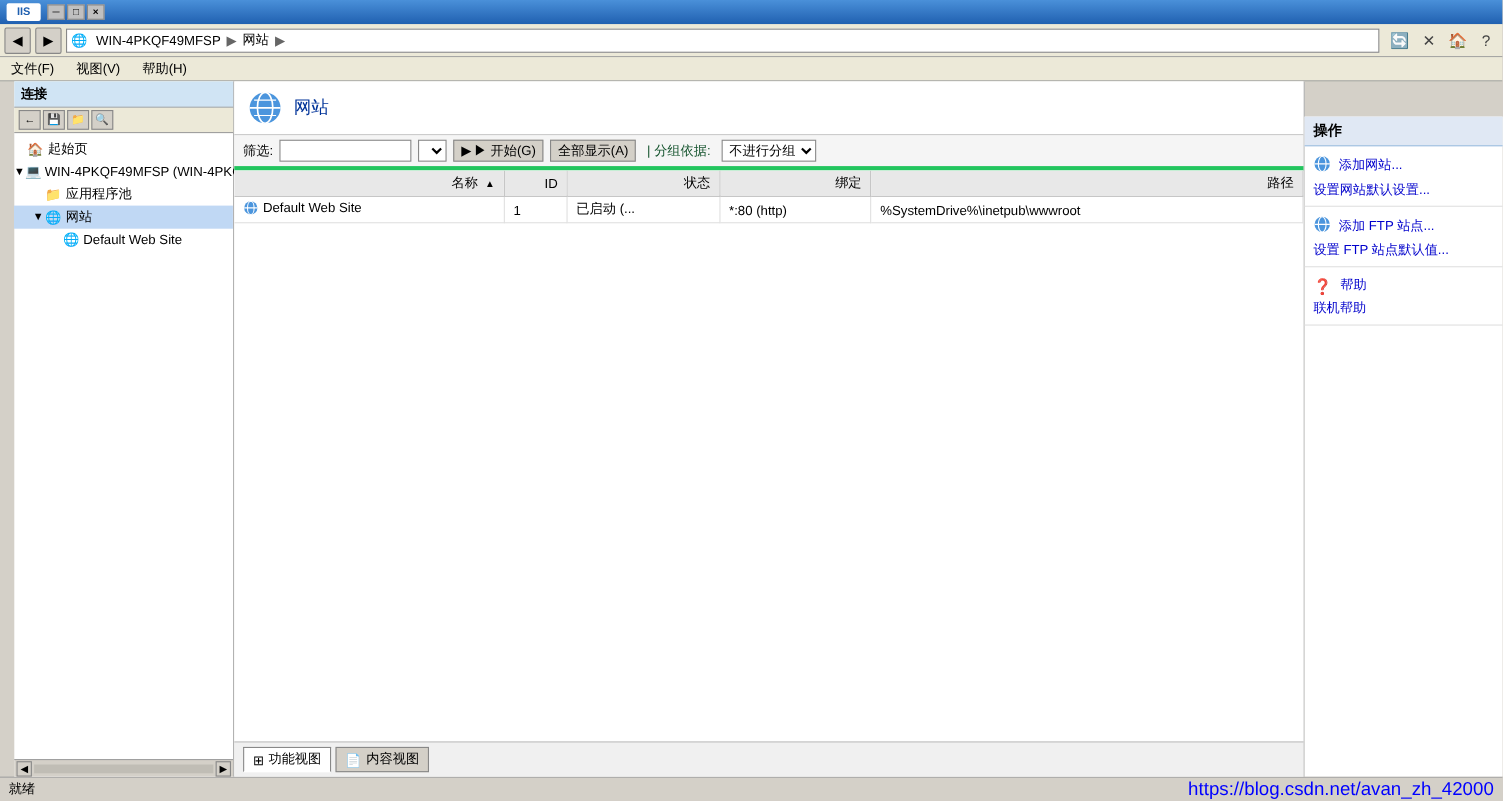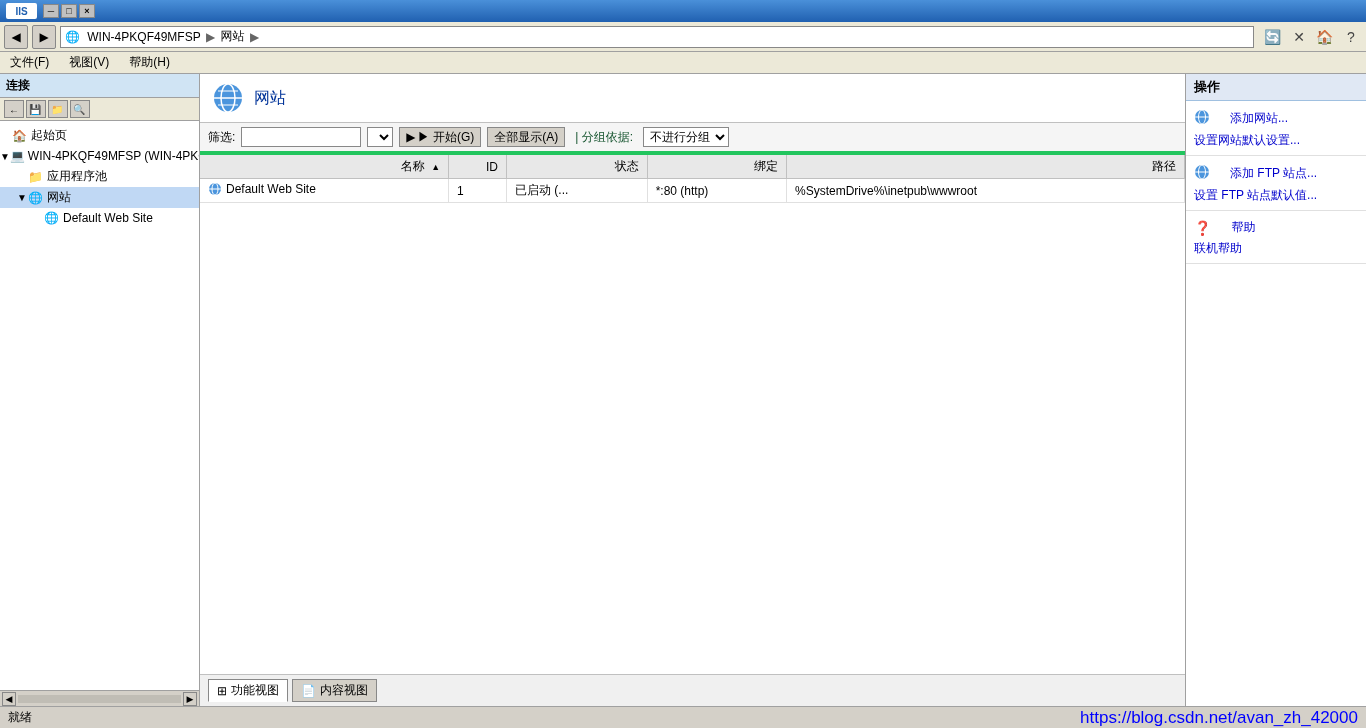--- a/index.html
+++ b/index.html
@@ -92,20 +92,21 @@
     .menu-item {
       font-size: 12px;
       cursor: pointer;
       padding: 2px 4px;
     }
 
     
     #main-layout {
       display: flex;
       height: calc(728px - 22px - 30px - 22px - 22px);
+      padding-left: 13px;
     }
 
     
     #left-panel {
       width: 200px;
       background: white;
       border-right: 1px solid #a0a0a0;
       display: flex;
       flex-direction: column;
     }
@@ -256,37 +257,38 @@
     }
     .bottom-tab.active { background: white; border-bottom-color: white; }
 
     
     #right-panel {
       width: 180px;
       background: white;
       padding: 0;
       display: flex;
       flex-direction: column;
+      margin-top: 32px;
     }
     #actions-header {
       background: #e0e8f4;
       border-bottom: 1px solid #a0c0e0;
       padding: 4px 8px;
       font-size: 13px;
       font-weight: bold;
       color: #000;
     }
     .action-section {
       padding: 6px 8px 4px 8px;
       border-bottom: 1px solid #e0e0e0;
     }
     .action-item {
       display: flex;
       align-items: center;
-      gap: 20px;
+      gap: 7px;
       padding: 2px 0;
       cursor: pointer;
       font-size: 12px;
       color: #0000cc;
     }
     .action-icon { font-size: 14px; }
 
     
     #status-bar {
       height: 22px;

